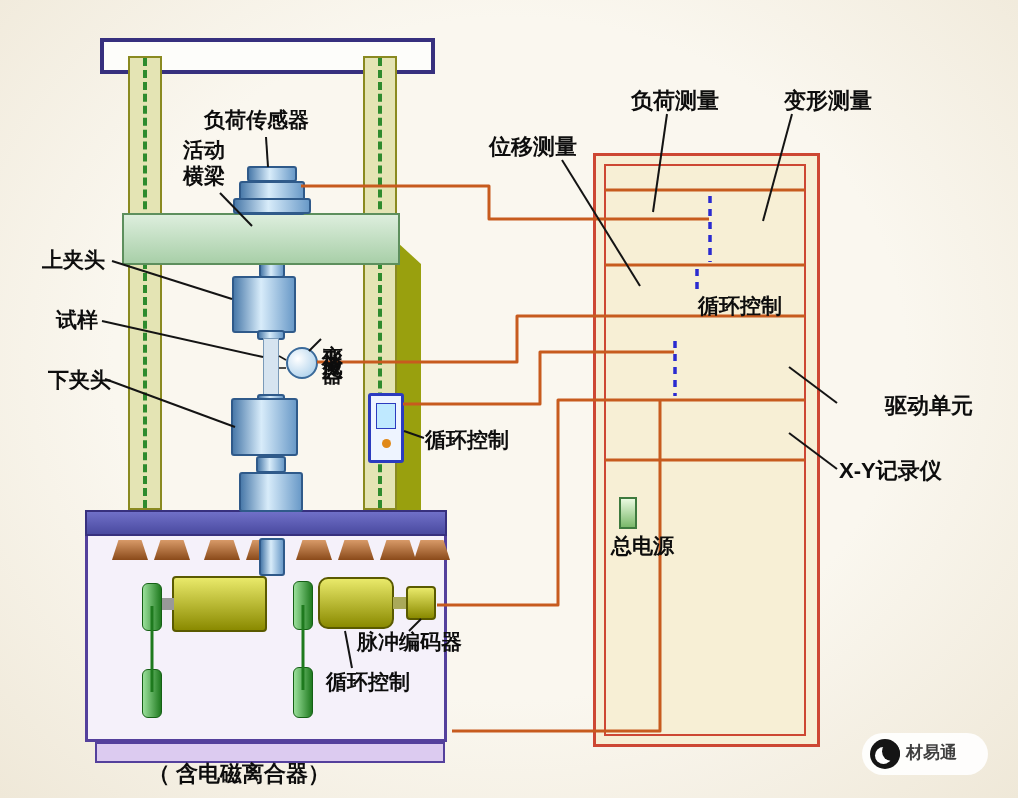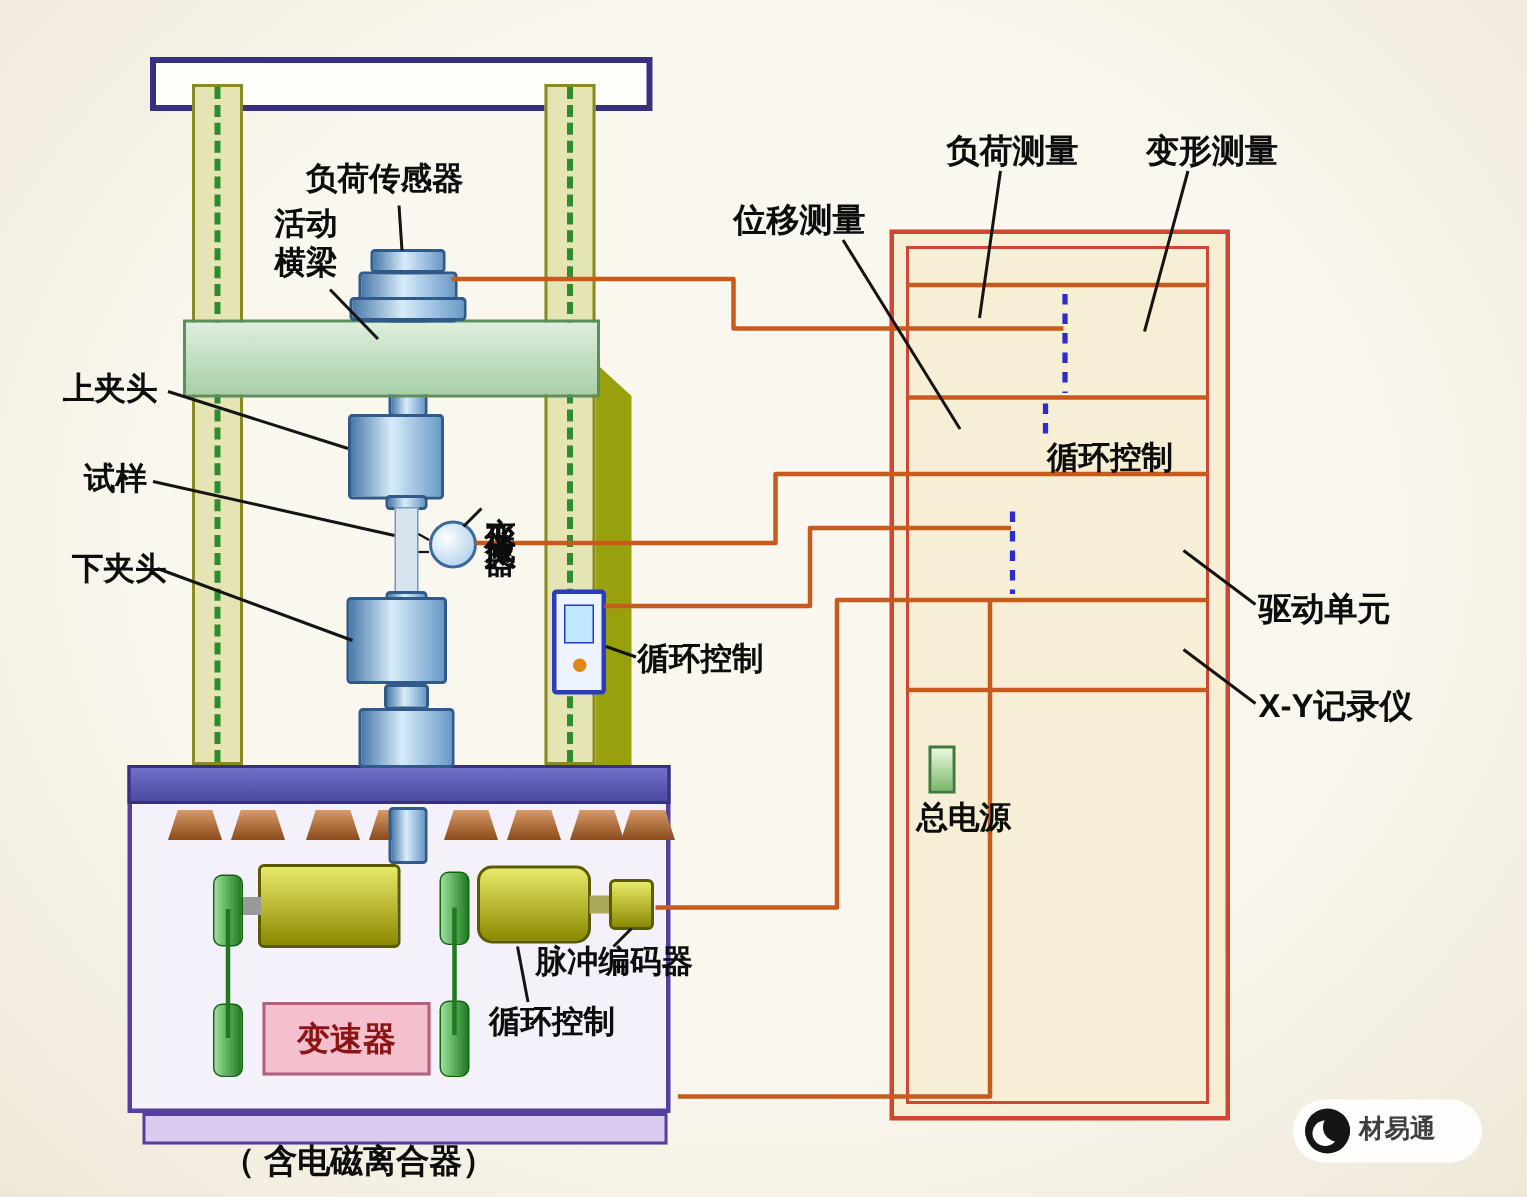--- a/index.html
+++ b/index.html
@@ -73,23 +73,20 @@
   <div class="tooth" style="left:414px"></div>
   <div class="abs blue" style="left:259px;top:538px;width:26px;height:38px;z-index:4"></div>
 
   <div class="abs olive" style="left:172px;top:576px;width:95px;height:56px;z-index:4"></div>
   <div class="abs" style="left:160px;top:598px;width:14px;height:12px;background:#999;z-index:4"></div>
   <div class="abs pulley" style="left:142px;top:583px;width:20px;height:48px;z-index:4"></div>
   <div class="abs pulley" style="left:142px;top:669px;width:20px;height:49px;z-index:4"></div>
   <div class="abs pulley" style="left:293px;top:581px;width:20px;height:49px;z-index:4"></div>
   <div class="abs pulley" style="left:293px;top:667px;width:20px;height:51px;z-index:4"></div>
 
-  <div class="abs" style="left:175px;top:668px;width:112px;height:49px;background:#f4c0ce;border:2px solid #b06080;z-index:4;display:flex;align-items:center;justify-content:center">
-    <span style="font-weight:bold;font-size:22px;color:#8b1515">变速器</span>
-  </div>
 
   <div class="abs olive" style="left:318px;top:577px;width:76px;height:52px;border-radius:10px;z-index:4"></div>
   <div class="abs" style="left:393px;top:597px;width:14px;height:12px;background:#aaa95a;z-index:4"></div>
   <div class="abs olive" style="left:406px;top:586px;width:30px;height:34px;z-index:4"></div>
 
   <div class="abs" style="left:95px;top:742px;width:350px;height:21px;background:#dccbf0;border:2px solid #54409c;z-index:2"></div>
 
   <div class="abs" style="left:593px;top:153px;width:227px;height:594px;background:#f7efd5;border:3px solid #cd4733;z-index:2"></div>
   <div class="abs" style="left:604px;top:164px;width:202px;height:572px;border:2px solid #cd4733;z-index:2"></div>
   <div class="abs" style="left:619px;top:497px;width:18px;height:32px;background:linear-gradient(180deg,#eafae0,#7ab86a);border:2px solid #3e7a3e;z-index:4"></div>
@@ -143,23 +140,23 @@
   <div class="label" style="left:56px;top:307px">试样</div>
   <div class="label" style="left:48px;top:367px">下夹头</div>
   <div class="label vertical" style="left:319px;top:327px">变形传感器</div>
   <div class="label" style="left:425px;top:427px">循环控制</div>
   <div class="label" style="left:357px;top:629px">脉冲编码器</div>
   <div class="label" style="left:326px;top:669px">循环控制</div>
   <div class="label big" style="left:148px;top:760px">（ 含电磁离合器）</div>
 
   <div class="label big" style="left:489px;top:133px">位移测量</div>
   <div class="label big" style="left:631px;top:87px">负荷测量</div>
-  <div class="label big" style="left:764px;top:87px">变形测量</div>
+  <div class="label big" style="left:784px;top:87px">变形测量</div>
   <div class="label" style="left:698px;top:293px">循环控制</div>
-  <div class="label big" style="left:839px;top:392px">驱动单元</div>
+  <div class="label big" style="left:885px;top:392px">驱动单元</div>
   <div class="label big" style="left:839px;top:457px">X-Y记录仪</div>
   <div class="label" style="left:611px;top:533px">总电源</div>
 
   <div class="abs" style="left:862px;top:733px;width:126px;height:42px;background:rgba(255,255,255,0.9);border-radius:21px;z-index:10">
     <span class="wm-icon"></span>
     <span style="position:absolute;left:44px;top:8px;font-size:17px;font-weight:bold;color:#3f3f3f">材易通</span>
   </div>
 
 </div>
 

